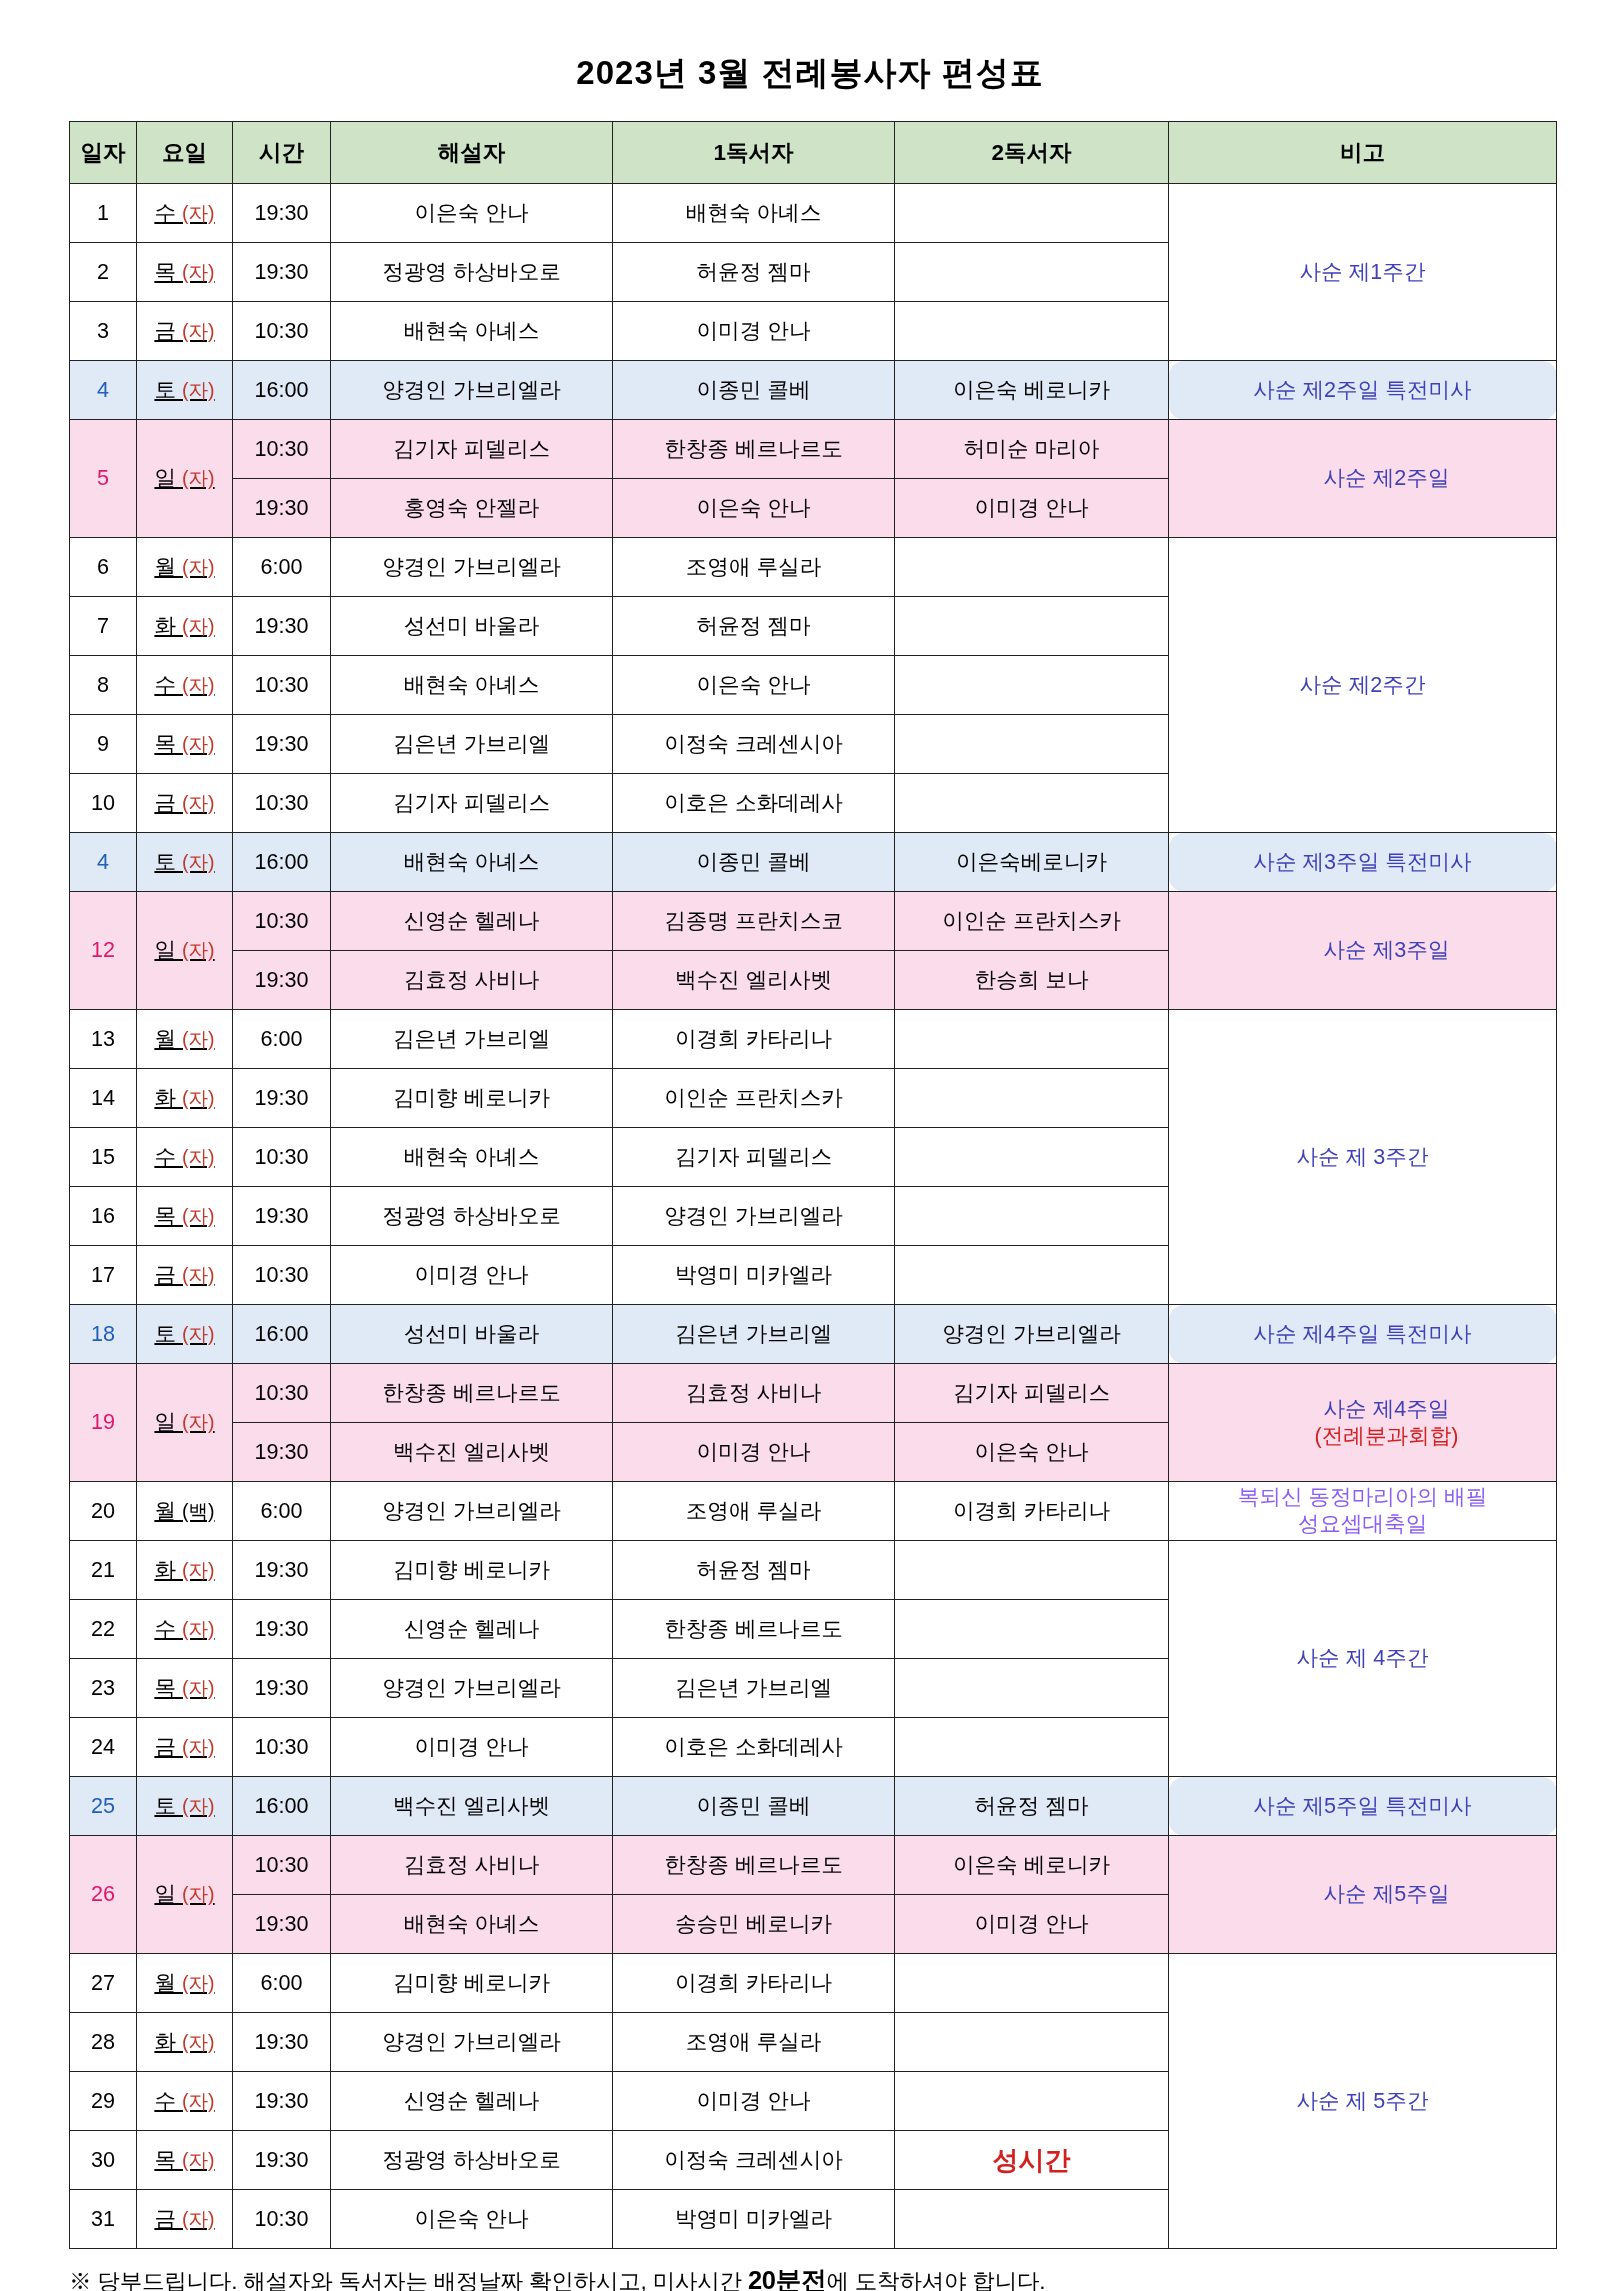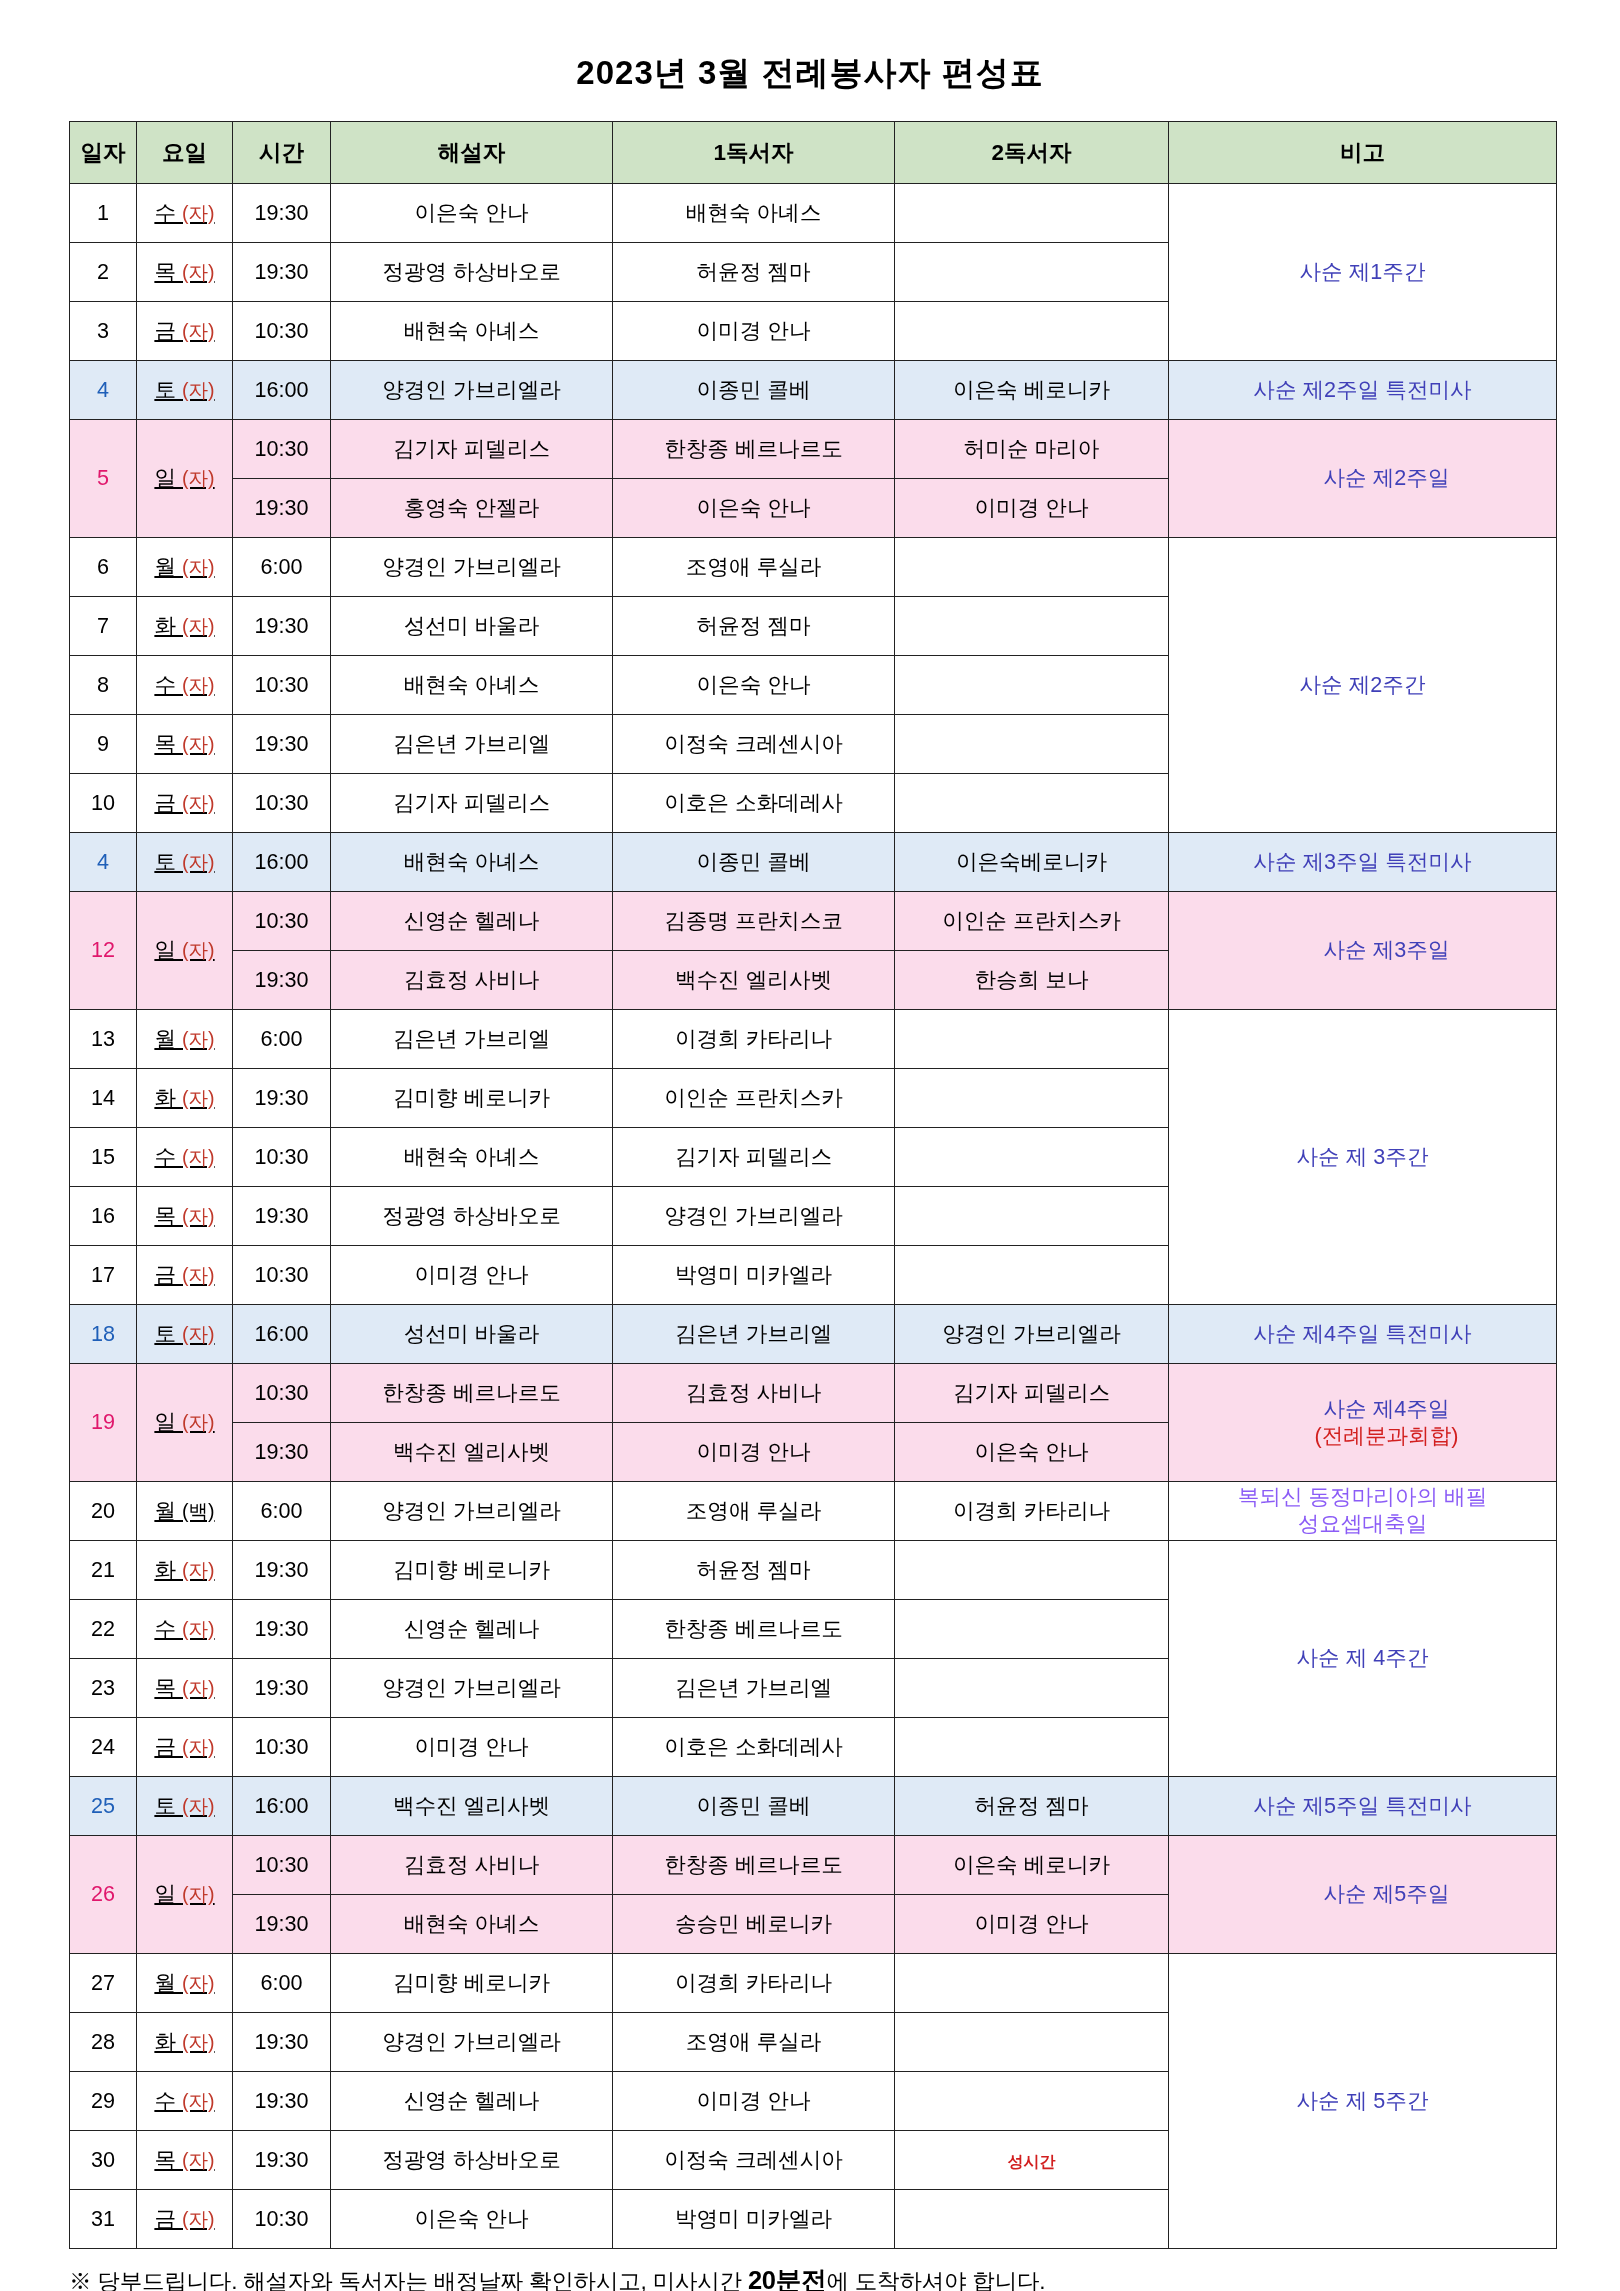--- a/index.html
+++ b/index.html
@@ -59,36 +59,36 @@
   }
   td.date-cell { font-size: 21.6px; }
   td.day-cell  { font-size: 21.6px; white-space: nowrap; text-decoration: underline; }
   td.day-cell .color-mark { font-size: 19.6px; }
   td.time-cell { font-size: 20.6px; }
   td.name-cell { font-size: 22.5px; }
   td.note-cell { font-size: 22.5px; color: #4040b8; }
 
   
   tr.sat td { background: #dfeaf6; }
-  tr.sat td.note-cell { color: #4040b8; }
+  tr.sat td.note-cell { color: #4040b8; border-radius: 15px; }
   tr.sun td { background: #fbdceb; }
   tr.sun td.note-cell { color: #4040b8; padding-left: 48px; }
   tr.plain td { background: #ffffff; }
 
   td.date-blue { color: #1f5fb8; }
   td.date-pink { color: #e0176c; }
 
   td.note-small {
     font-size: 17.6px;
     color: #8b5cf6;
     line-height: 1.3;
   }
   td.note-red { color: #d21f1f; }
   .note-red-line { color: #d21f1f; text-align: center; }
-  .seongsigan { color: #d21f1f; font-weight: bold; font-size: 16px; }
+  .seongsigan { color: #d21f1f; font-weight: bold; font-size: 26px; }
 
   .footnotes {
     width: 1488px;
     margin: 13.7px auto 0 auto;
   }
   .footnote {
     font-size: 22.5px;
     margin: 13.7px 0 0 0;
     color: #000;
     letter-spacing: -0.2px;

